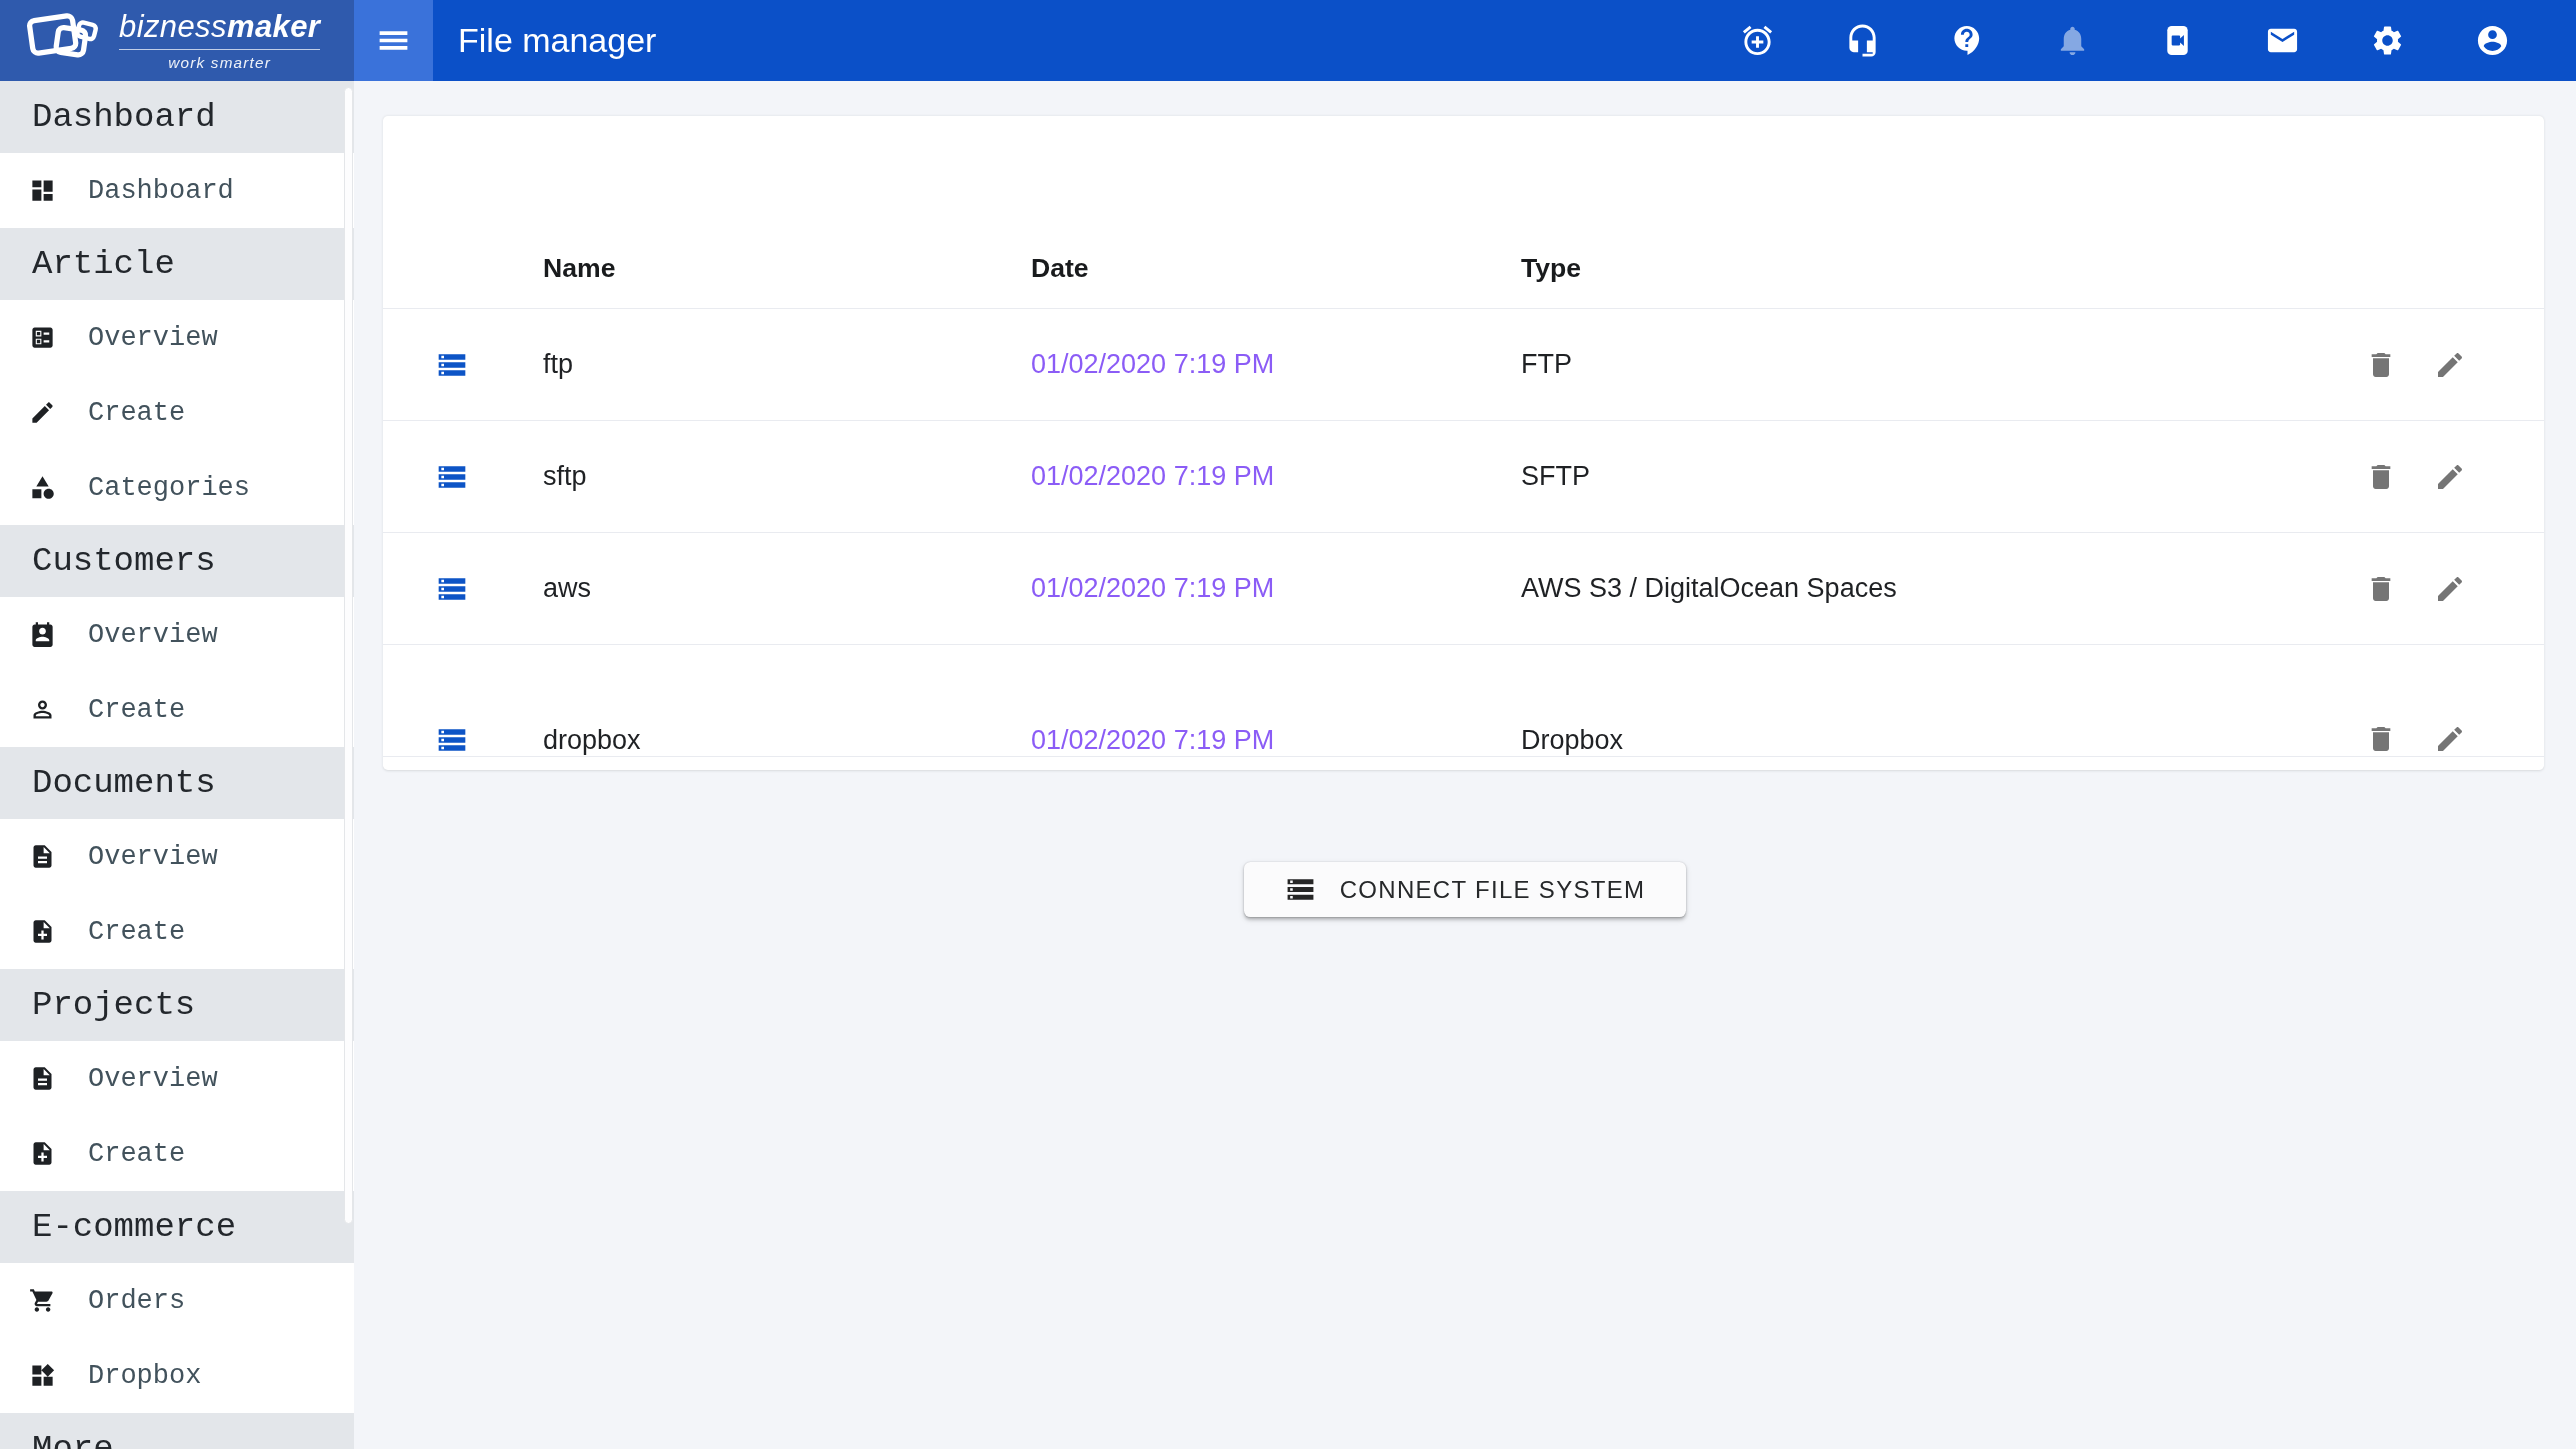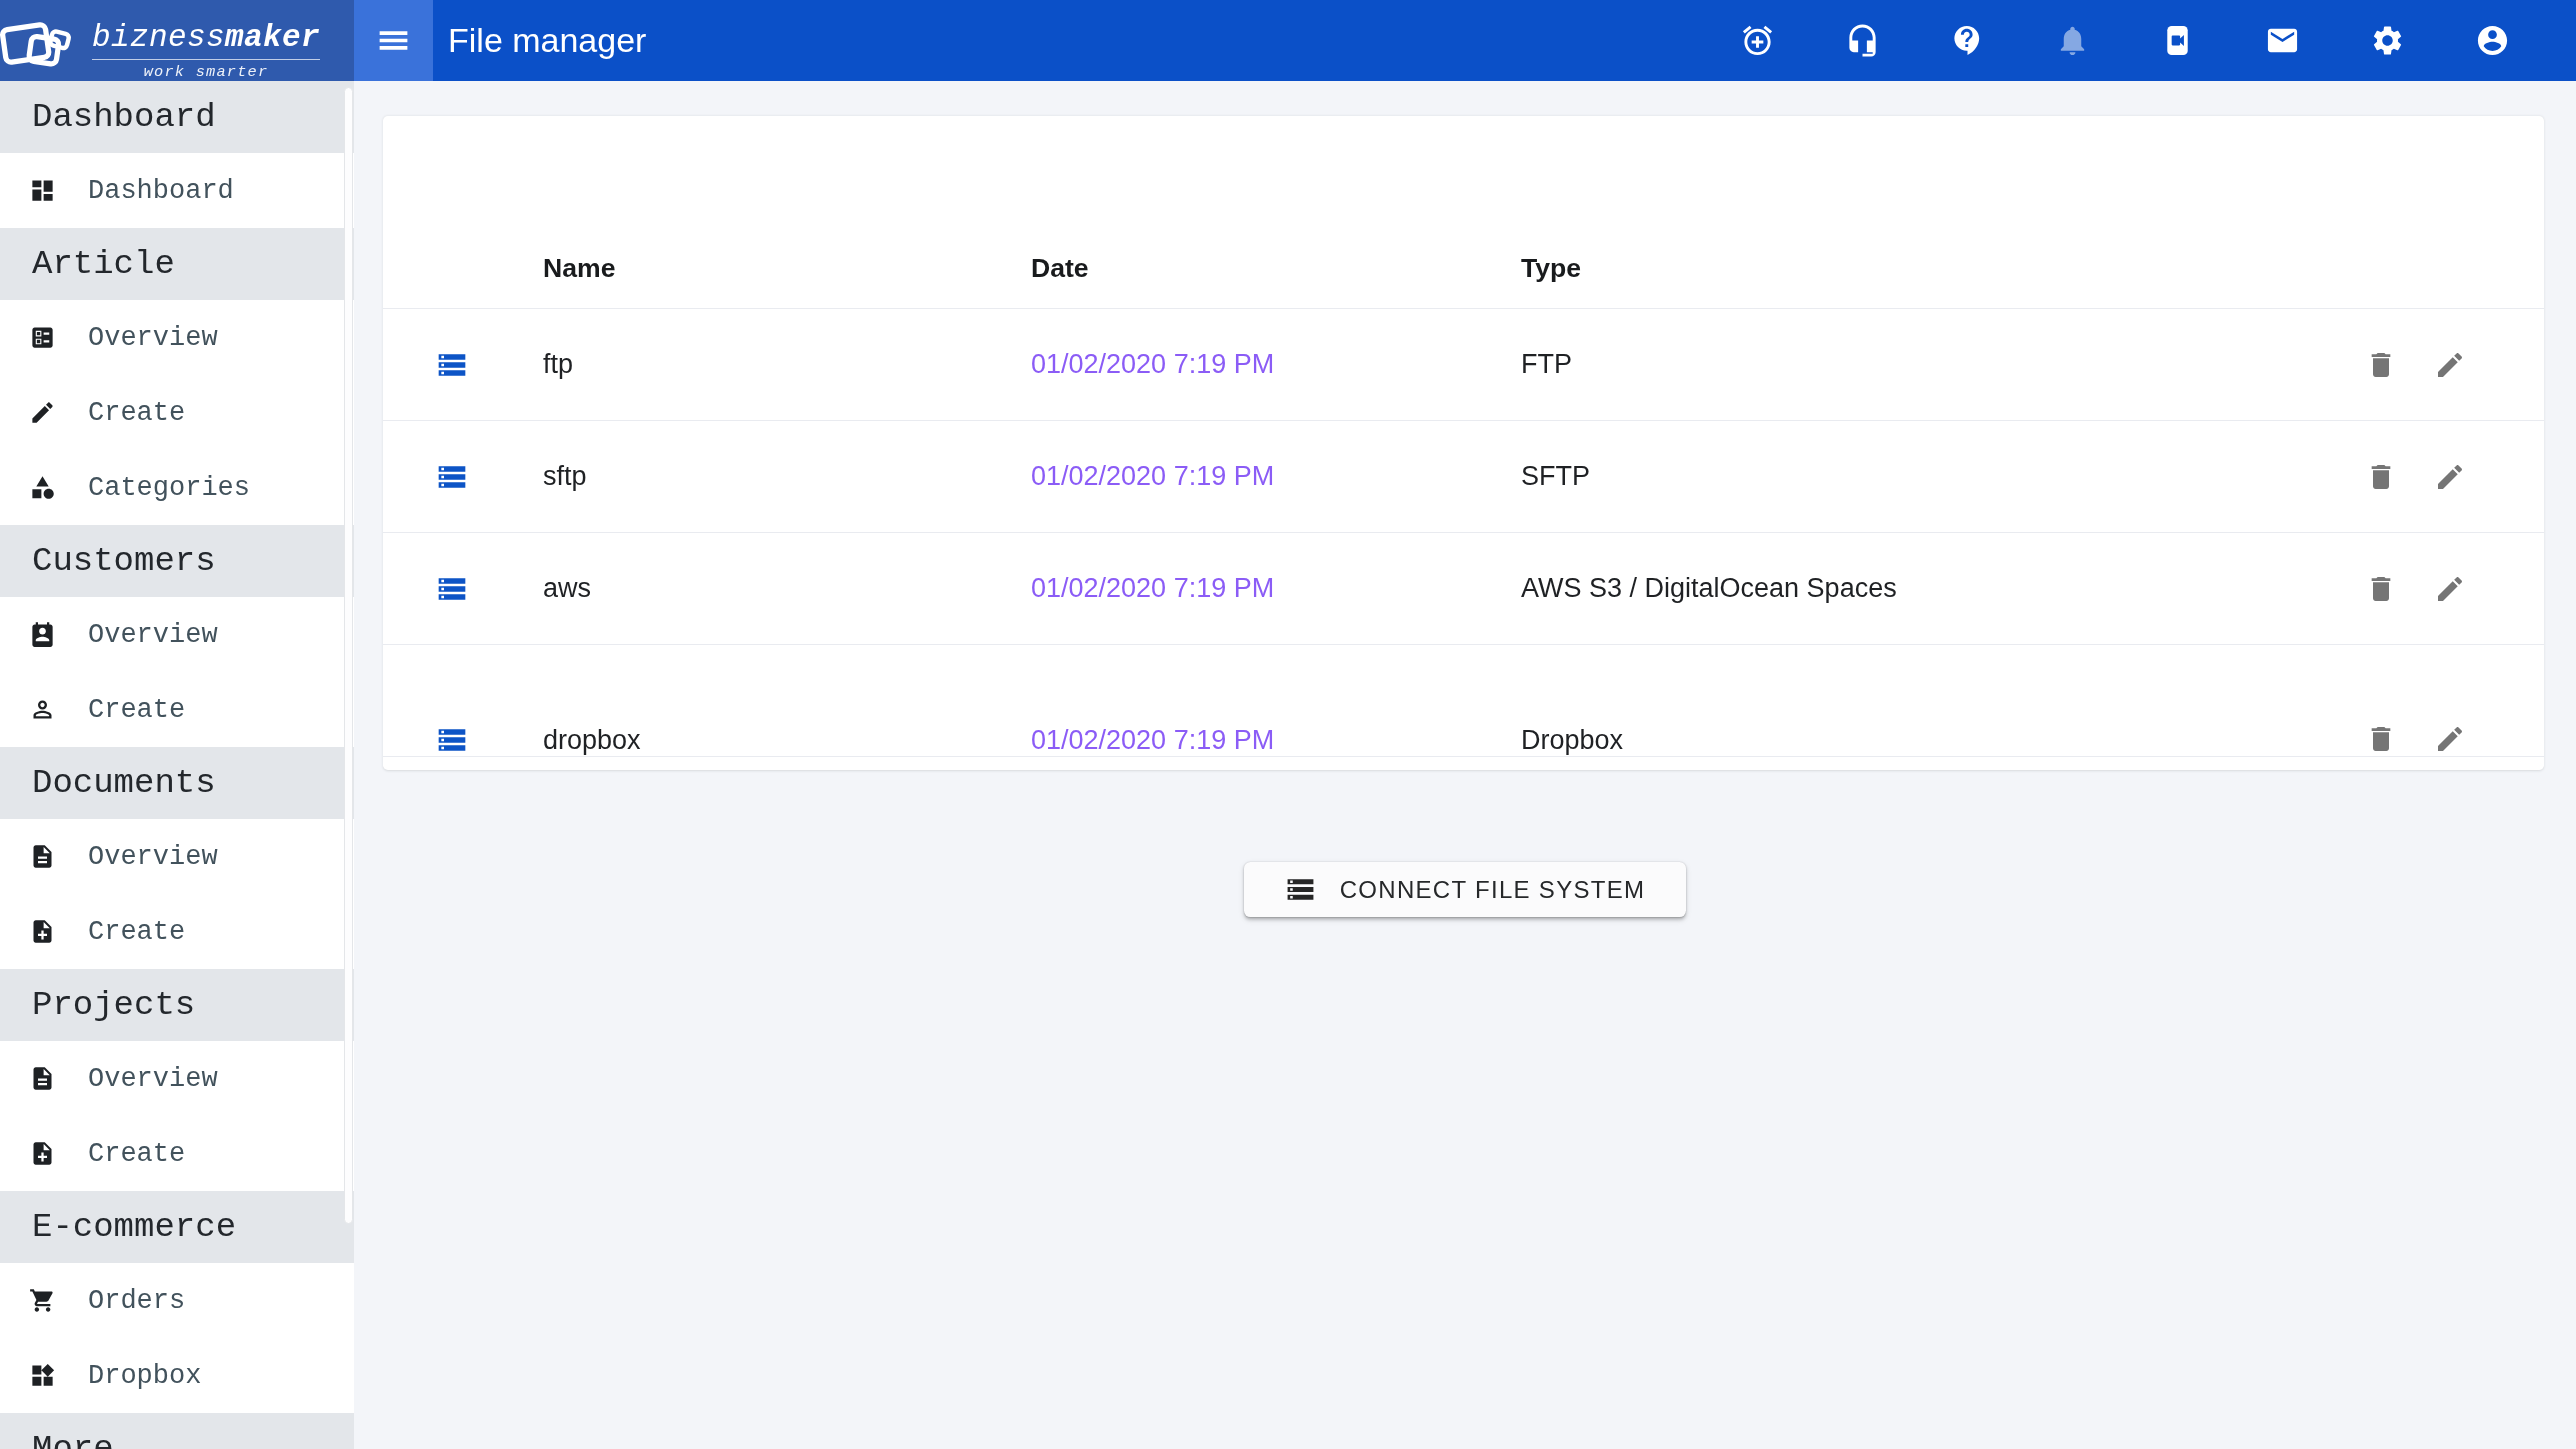--- a/index.html
+++ b/index.html
@@ -4,30 +4,30 @@
 <style>
   html,body{margin:0;padding:0;}
   body{
     width:2576px;height:1449px;overflow:hidden;position:relative;
     background:var(--page-bg,#f3f5f9);
     font-family:"Liberation Sans","DejaVu Sans",sans-serif;
     -webkit-font-smoothing:antialiased;
   }
   
   .appbar{position:absolute;top:0;left:0;width:2576px;height:81px;background:var(--appbar,#0b50c8);display:flex;align-items:stretch;z-index:5;}
-  .logo-area{width:354px;flex:0 0 354px;background:var(--logo-area,#2f5aad);display:flex;align-items:flex-end;box-sizing:border-box;font-family:Liberation Mono, monospace;}
+  .logo-area{width:354px;flex:0 0 354px;background:var(--logo-area,#2f5aad);display:flex;align-items:center;padding-left:27px;box-sizing:border-box;}
   .logo-mark{width:84px;height:63px;flex:0 0 auto;}
   .logo-text{margin-left:8px;display:flex;flex-direction:column;}
   .logo-line{font-style:italic;font-size:31px;color:#fff;letter-spacing:0.4px;white-space:nowrap;padding-bottom:4px;border-bottom:1.6px solid rgba(255,255,255,.7);}
   .logo-line .lt{font-weight:300;}
   .logo-line .bd{font-weight:700;}
   .logo-tagline{font-style:italic;font-size:15.3px;color:rgba(255,255,255,.92);letter-spacing:1.2px;text-align:center;margin-top:3.2px;}
   .menu-btn{width:79px;flex:0 0 79px;background:var(--menu-btn,#3a72da);border:none;display:flex;align-items:center;justify-content:center;cursor:pointer;padding:0;}
   .menu-glyph{width:37px;height:37px;fill:#fff;}
-  .appbar-title{color:#fff;font-size:34px;font-weight:400;line-height:81px;margin-left:15px;white-space:nowrap;}
+  .appbar-title{color:#fff;font-size:34px;font-weight:400;line-height:81px;margin-left:25px;white-space:nowrap;}
   .appbar-spacer{flex:1;}
   .appbar-actions{display:flex;align-items:center;gap:70px;padding-right:66px;}
   .appbar-icon-btn{background:transparent;border:none;padding:0;width:35px;height:35px;display:flex;align-items:center;justify-content:center;cursor:pointer;}
   .appbar-icon-btn.dimmed{opacity:.5;}
   .appbar-glyph{width:35px;height:35px;fill:#fff;}
   
   .sidebar{position:absolute;top:81px;left:0;width:354px;height:1369px;background:#0369a1;overflow:hidden;z-index:3;font-family:Liberation Mono, monospace;}
   .section-header{height:72px;background:var(--section-bg,#e3e6ea);display:flex;align-items:center;padding-left:32px;box-sizing:border-box;}
   .section-header span{font-size:34px;color:#23272c;}
   .side-item{height:75px;display:flex;align-items:center;padding-left:29px;box-sizing:border-box;cursor:pointer;background:#fff;}

